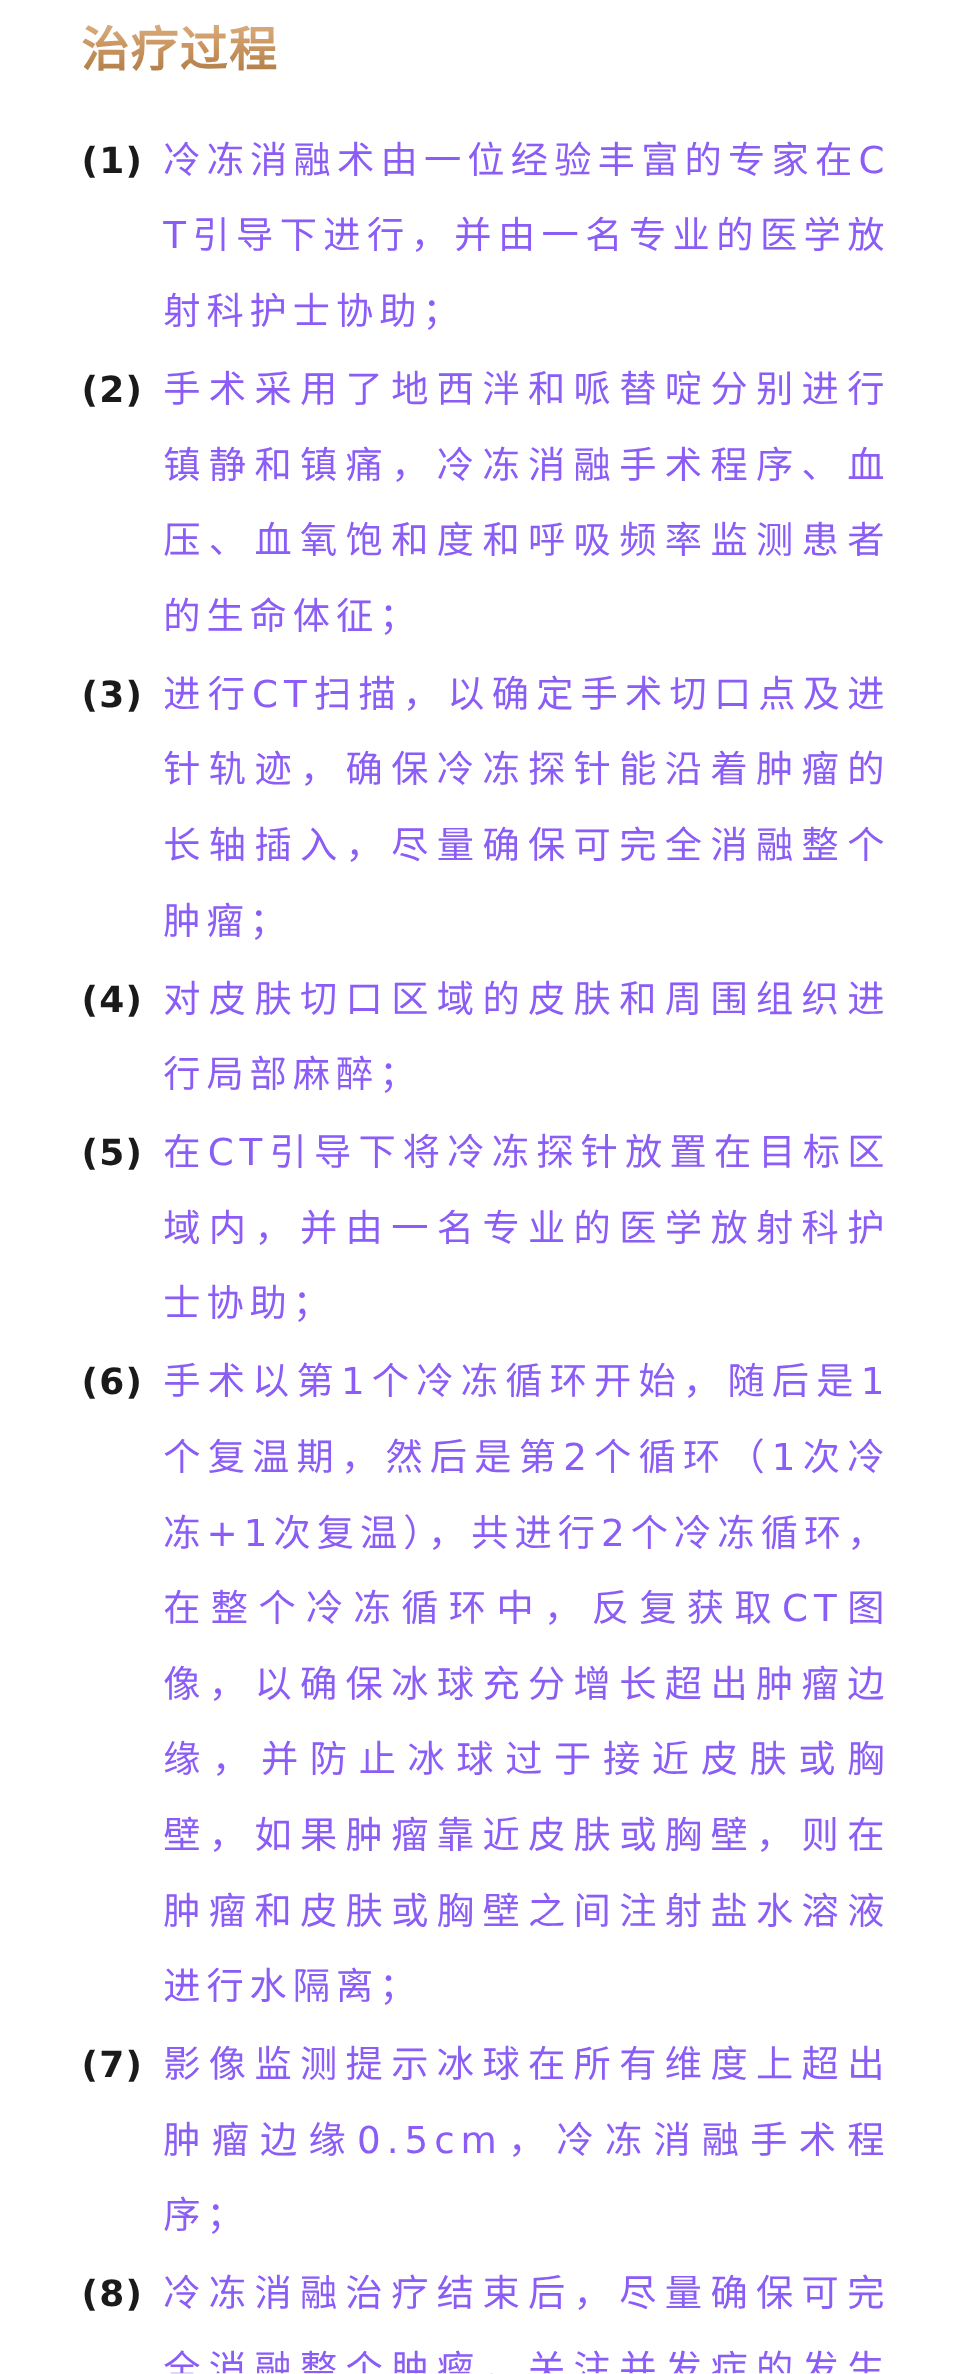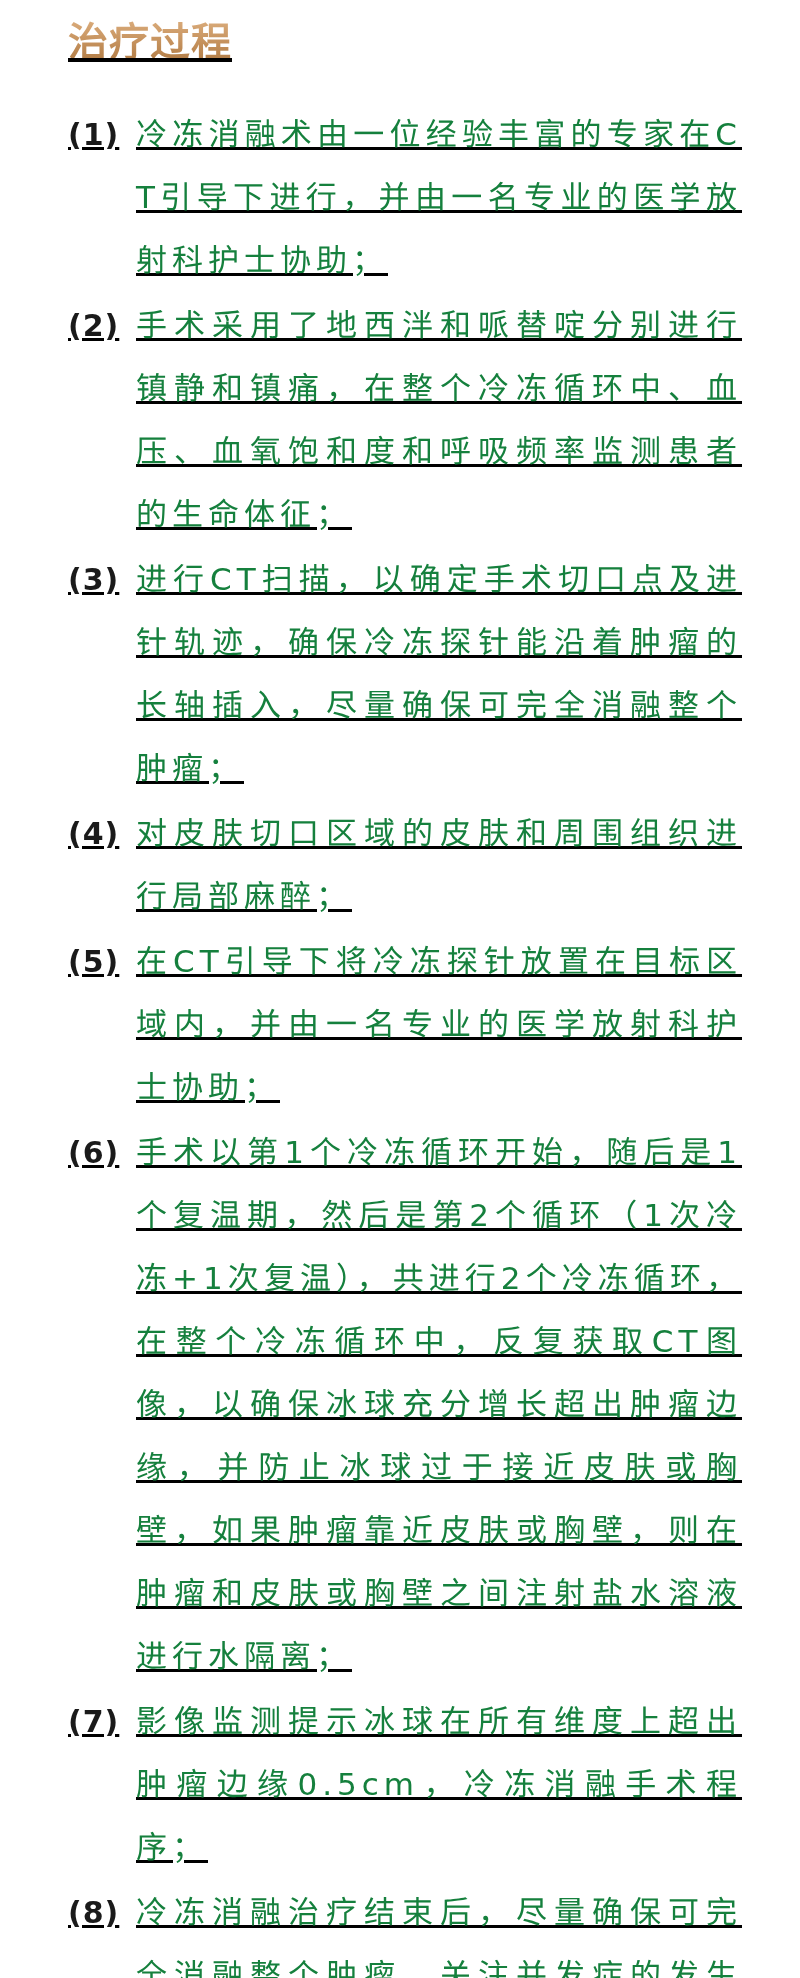--- a/index.html
+++ b/index.html
@@ -10,21 +10,20 @@
   .page {
     position: relative;
     width: 768px;
     height: 1978px;
     margin: 0 auto;
     background: #ffffff;
     box-sizing: border-box;
     padding: 18px 42px 0 52px;
     overflow: hidden;
     font-family: "DejaVu Sans", "Liberation Sans", sans-serif;
-    text-decoration: underline;
   }
   .doc-title {
     font-family: "DejaVu Serif", "Liberation Serif", serif;
     font-size: 40px;
     line-height: 48px;
     font-weight: 700;
     letter-spacing: 1px;
     color: #c08a55;
     background: linear-gradient(180deg, #dcae7e 0%, #c38f5a 55%, #ad7841 100%);
     -webkit-background-clip: text;
@@ -55,21 +54,21 @@
     line-height: 63px;
     font-weight: 700;
     color: #1a1a1a;
     letter-spacing: 1px;
   }
   .item-text {
     flex: 1 1 auto;
     font-size: 31px;
     line-height: 63px;
     font-weight: 400;
-    color: #15803d;
+    color: #8b5cf6;
     letter-spacing: 5px;
     text-align: justify;
     text-justify: inter-ideograph;
     word-break: break-all;
   }
 </style>
 </head>
 <body>
 
 <div class="page">
@@ -79,21 +78,21 @@
 
   <div class="procedure-list">
 
     <div class="procedure-item">
       <span class="item-num">(1)</span>
       <span class="item-text">冷冻消融术由一位经验丰富的专家在CT引导下进行，并由一名专业的医学放射科护士协助；</span>
     </div>
 
     <div class="procedure-item">
       <span class="item-num">(2)</span>
-      <span class="item-text">手术采用了地西泮和哌替啶分别进行镇静和镇痛，在整个冷冻循环中、血压、血氧饱和度和呼吸频率监测患者的生命体征；</span>
+      <span class="item-text">手术采用了地西泮和哌替啶分别进行镇静和镇痛，冷冻消融手术程序、血压、血氧饱和度和呼吸频率监测患者的生命体征；</span>
     </div>
 
     <div class="procedure-item">
       <span class="item-num">(3)</span>
       <span class="item-text">进行CT扫描，以确定手术切口点及进针轨迹，确保冷冻探针能沿着肿瘤的长轴插入，尽量确保可完全消融整个肿瘤；</span>
     </div>
 
     <div class="procedure-item">
       <span class="item-num">(4)</span>
       <span class="item-text">对皮肤切口区域的皮肤和周围组织进行局部麻醉；</span>

